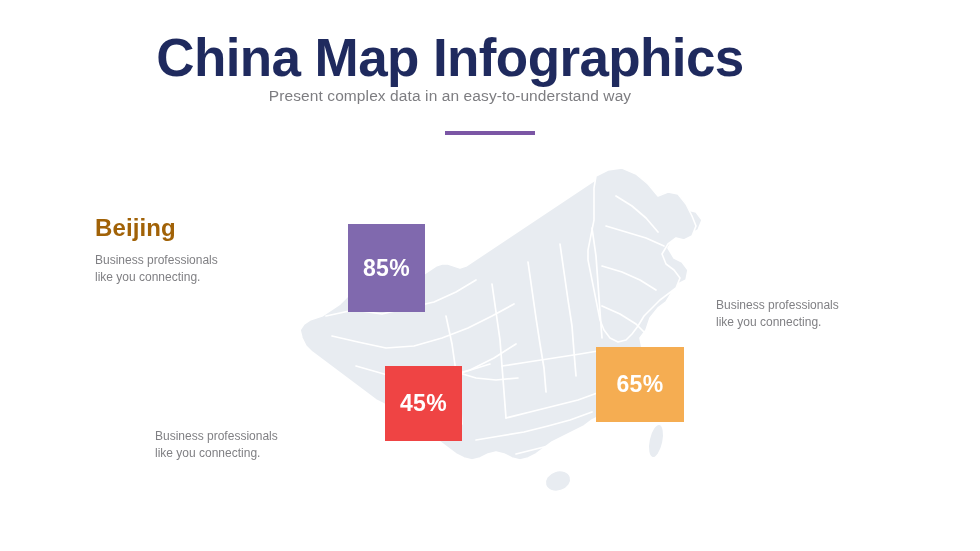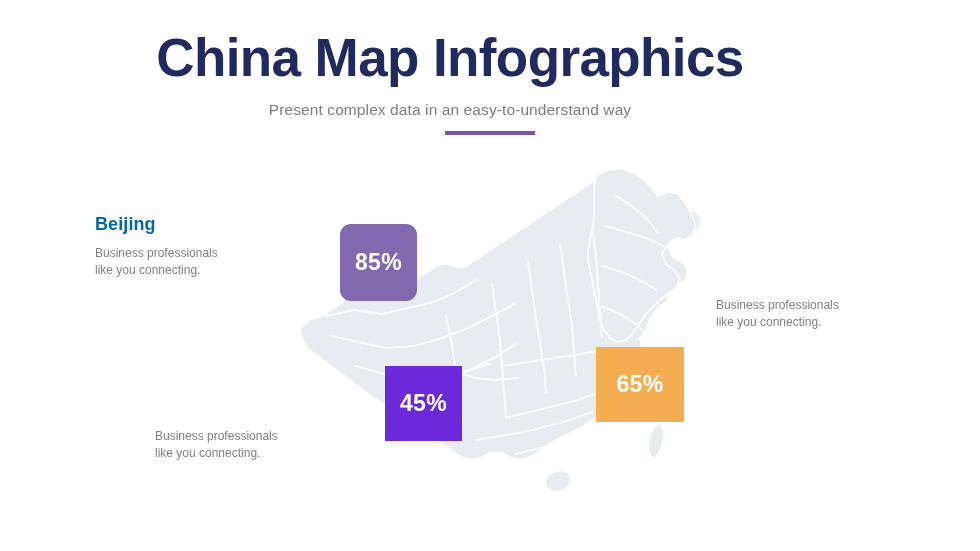--- a/index.html
+++ b/index.html
@@ -36,21 +36,20 @@
   .title {
     font-size: 53px;
     font-weight: bold;
     color: #1f2a5e;
     letter-spacing: -0.6px;
     line-height: 1.05;
     white-space: nowrap;
   }
 
   .subtitle {
-    margin-top: 14px;
     font-size: 15.5px;
     color: #7d7d81;
     letter-spacing: 0.1px;
     line-height: 1.3;
   }
 
   .divider {
     position: absolute;
     left: 445px;
     top: 131px;
@@ -74,31 +73,31 @@
     position: absolute;
     display: flex;
     align-items: center;
     justify-content: center;
     color: #ffffff;
     font-weight: bold;
     font-size: 23px;
     letter-spacing: 0.3px;
   }
 
-  #box-beijing   { left: 340px; top: 224px; width: 77px; height: 77px; border-radius: 11px; }
+  #box-beijing   { left: 348px; top: 224px; width: 77px; height: 88px; }
   #box-hongkong  { left: 385px; top: 366px; width: 77px; height: 75px; }
   #box-shanghai  { left: 596px; top: 347px; width: 88px; height: 75px; }
 
   
   .info-block { position: absolute; }
 
   .info-title {
-    font-size: 18px;
+    font-size: 24px;
     font-weight: bold;
-    color: #0369a1;
+    color: #a16207;
     letter-spacing: 0.1px;
     margin-bottom: 10px;
     white-space: nowrap;
   }
 
   .info-desc {
     font-size: 12px;
     color: #808084;
     line-height: 1.45;
     white-space: pre-line;
@@ -168,21 +167,21 @@
         <path d="M306,140 L324,148 L340,158 L352,170"></path>
         <path d="M320,30 L336,40 L350,52 L362,66"></path>
         <path d="M258,286 L278,292 L298,294 L318,290"></path>
         <path d="M160,206 L180,212 L200,214 L222,212"></path>
       </g>
     </svg>
   </div>
 
   <div class="value-box" id="box-beijing" style="background: rgb(128, 105, 174);">85%</div>
 
-  <div class="value-box" id="box-hongkong" style="background: #6d28d9;">45%</div>
+  <div class="value-box" id="box-hongkong" style="background: #ef4444;">45%</div>
 
   <div class="value-box" id="box-shanghai" style="background: rgb(245, 173, 82);">65%</div>
 
   <div class="info-block" id="info-beijing">
     <div class="info-title">Beijing</div>
     <div class="info-desc">Business professionals
 like you connecting.</div>
   </div>
 
   <div class="info-block" id="info-shanghai">

